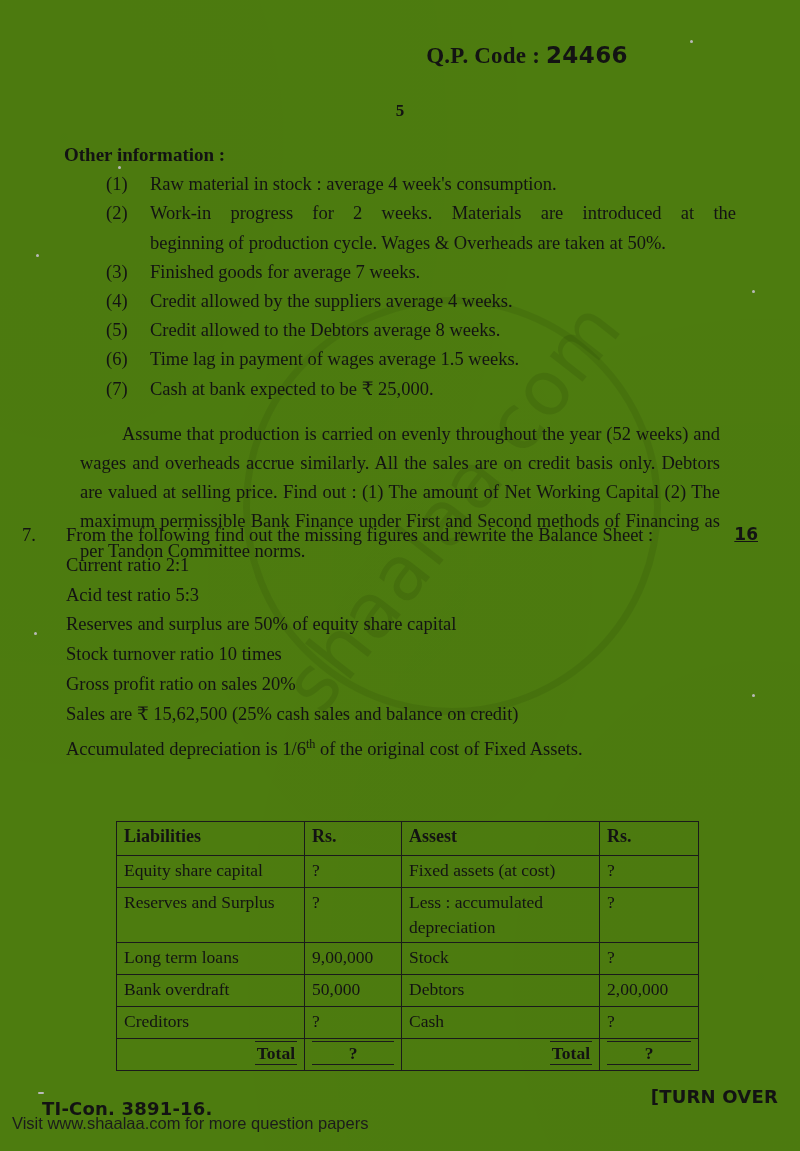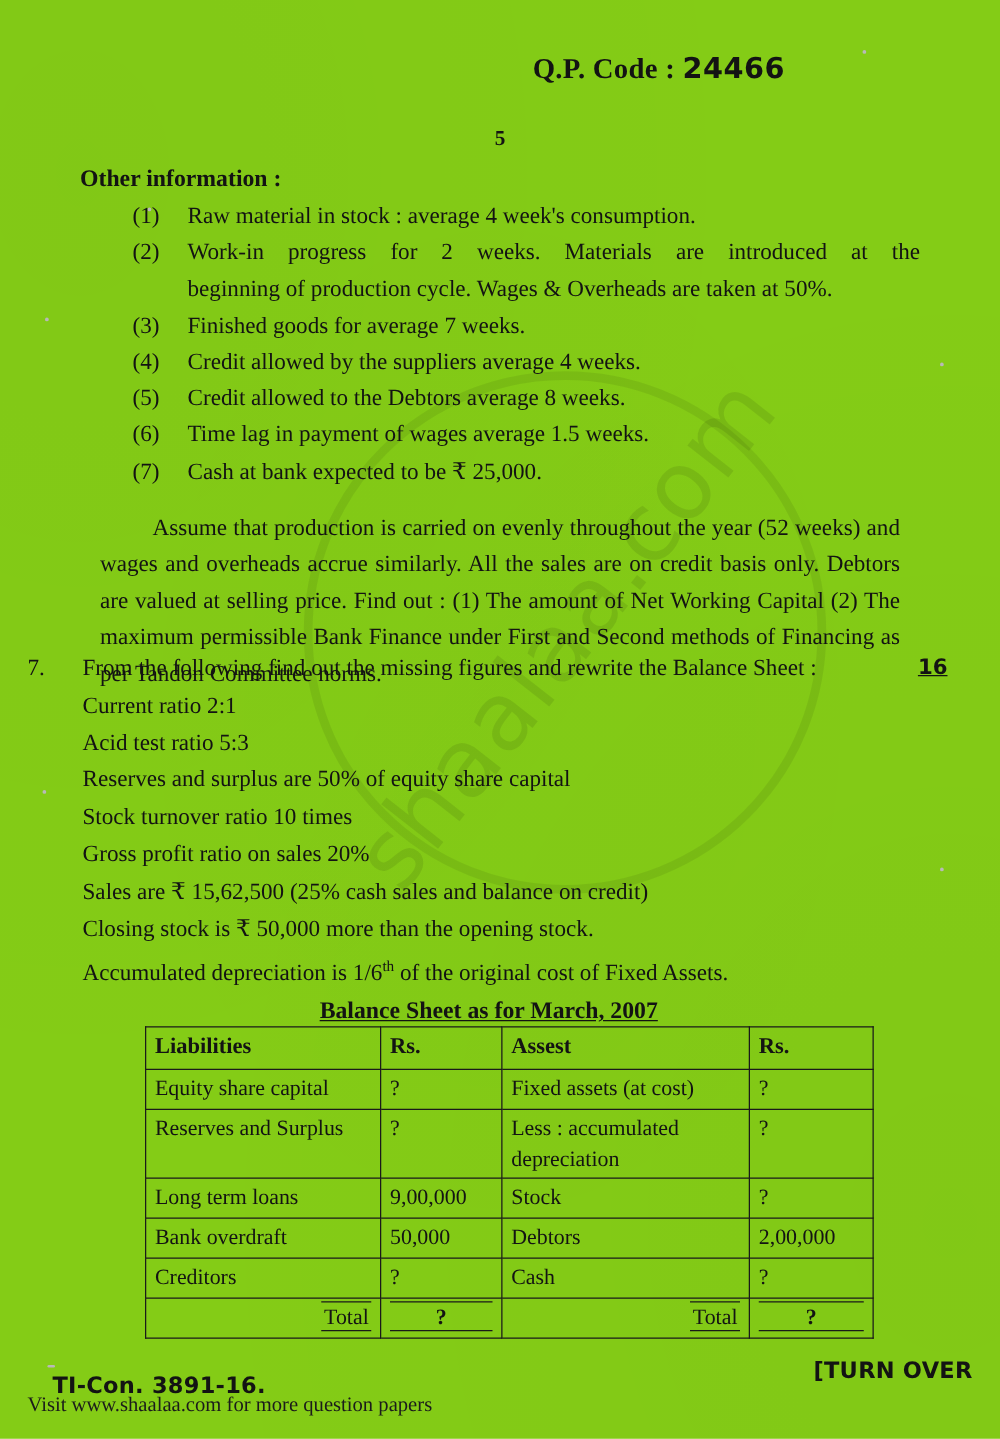--- a/index.html
+++ b/index.html
@@ -15,21 +15,21 @@
     overflow: hidden;
     font-family: "Liberation Serif", "DejaVu Serif", serif;
     color: #131313;
     -webkit-font-smoothing: antialiased;
   }
 
   
   #page {
     position: absolute;
     inset: 0;
-    background: #84cc16;
+    background: #4d7c0f;
   }
   
   #scan-noise {
     position: absolute;
     inset: 0;
     pointer-events: none;
     background:
       radial-gradient(ellipse at 8% 12%, rgba(0,0,0,0.018), rgba(0,0,0,0) 55%),
       radial-gradient(ellipse at 95% 85%, rgba(0,0,0,0.020), rgba(0,0,0,0) 60%),
       radial-gradient(ellipse at 50% 50%, rgba(0,0,0,0.006), rgba(0,0,0,0) 70%);
@@ -100,21 +100,21 @@
     top: 101px;
     text-align: center;
     font-size: 17px;
     font-weight: 700;
   }
 
   
   #body-block {
     position: absolute;
     left: 64px;
-    top: 129px;
+    top: 140px;
     width: 672px;
     font-size: 18.5px;
     line-height: 29.2px;
   }
   .section-heading {
     font-weight: 700;
     font-size: 19px;
     margin: 0 0 1px 0;
   }
 
@@ -246,21 +246,21 @@
     height: 30px;
     vertical-align: middle;
   }
   .total-label {
     display: inline-block;
     float: right;
     border-top: 1.5px solid #1a1a1a;
     border-bottom: 1.5px solid #1a1a1a;
     padding: 0 2px;
     line-height: 22px;
-    font-weight: 400;
+    font-weight: 700;
   }
   .total-amt {
     display: block;
     border-top: 1.5px solid #1a1a1a;
     border-bottom: 1.5px solid #1a1a1a;
     line-height: 22px;
     text-align: center;
     font-weight: 700;
   }
 
@@ -279,23 +279,23 @@
     position: absolute;
     right: 22px;
     top: 1086px;
     font-family: "DejaVu Sans", sans-serif;
     font-size: 18px;
     font-weight: 700;
     letter-spacing: 0.2px;
   }
   #shaalaa-footer {
     position: absolute;
-    left: 22px;
+    left: 12px;
     top: 1114px;
-    font-family: Liberation Serif, serif;
+    font-family: Liberation Sans, sans-serif;
     font-size: 16.5px;
     font-weight: 400;
     color: #1b1b1b;
   }
 </style>
 </head>
 <body>
 
 <div id="page">
 
@@ -366,26 +366,24 @@
         <span>From the following find out the missing figures and rewrite the Balance Sheet :</span>
         <span id="q7-marks">16</span>
       </div>
       <div id="q7-lines">
         <span class="ln">Current ratio 2:1</span>
         <span class="ln">Acid test ratio 5:3</span>
         <span class="ln">Reserves and surplus are 50% of equity share capital</span>
         <span class="ln">Stock turnover ratio 10 times</span>
         <span class="ln">Gross profit ratio on sales 20%</span>
         <span class="ln">Sales are ₹ 15,62,500 (25% cash sales and balance on credit)</span>
-        <span class="ln">Closing stock is ₹ 50,000 more than the opening stock.</span>
         <span class="ln"><span>Accumulated depreciation is 1/6</span><sup class="ord">th</sup><span> of the original cost of Fixed Assets.</span></span>
       </div>
     </div>
 
-    <div id="bs-title">Balance Sheet as for March, 2007</div>
 
     <table id="balance-sheet">
       <colgroup>
         <col class="col-liab">
           <col class="col-lrs">
           <col class="col-asset">
           <col class="col-ars">
       </colgroup>
       <thead>
         <tr>

